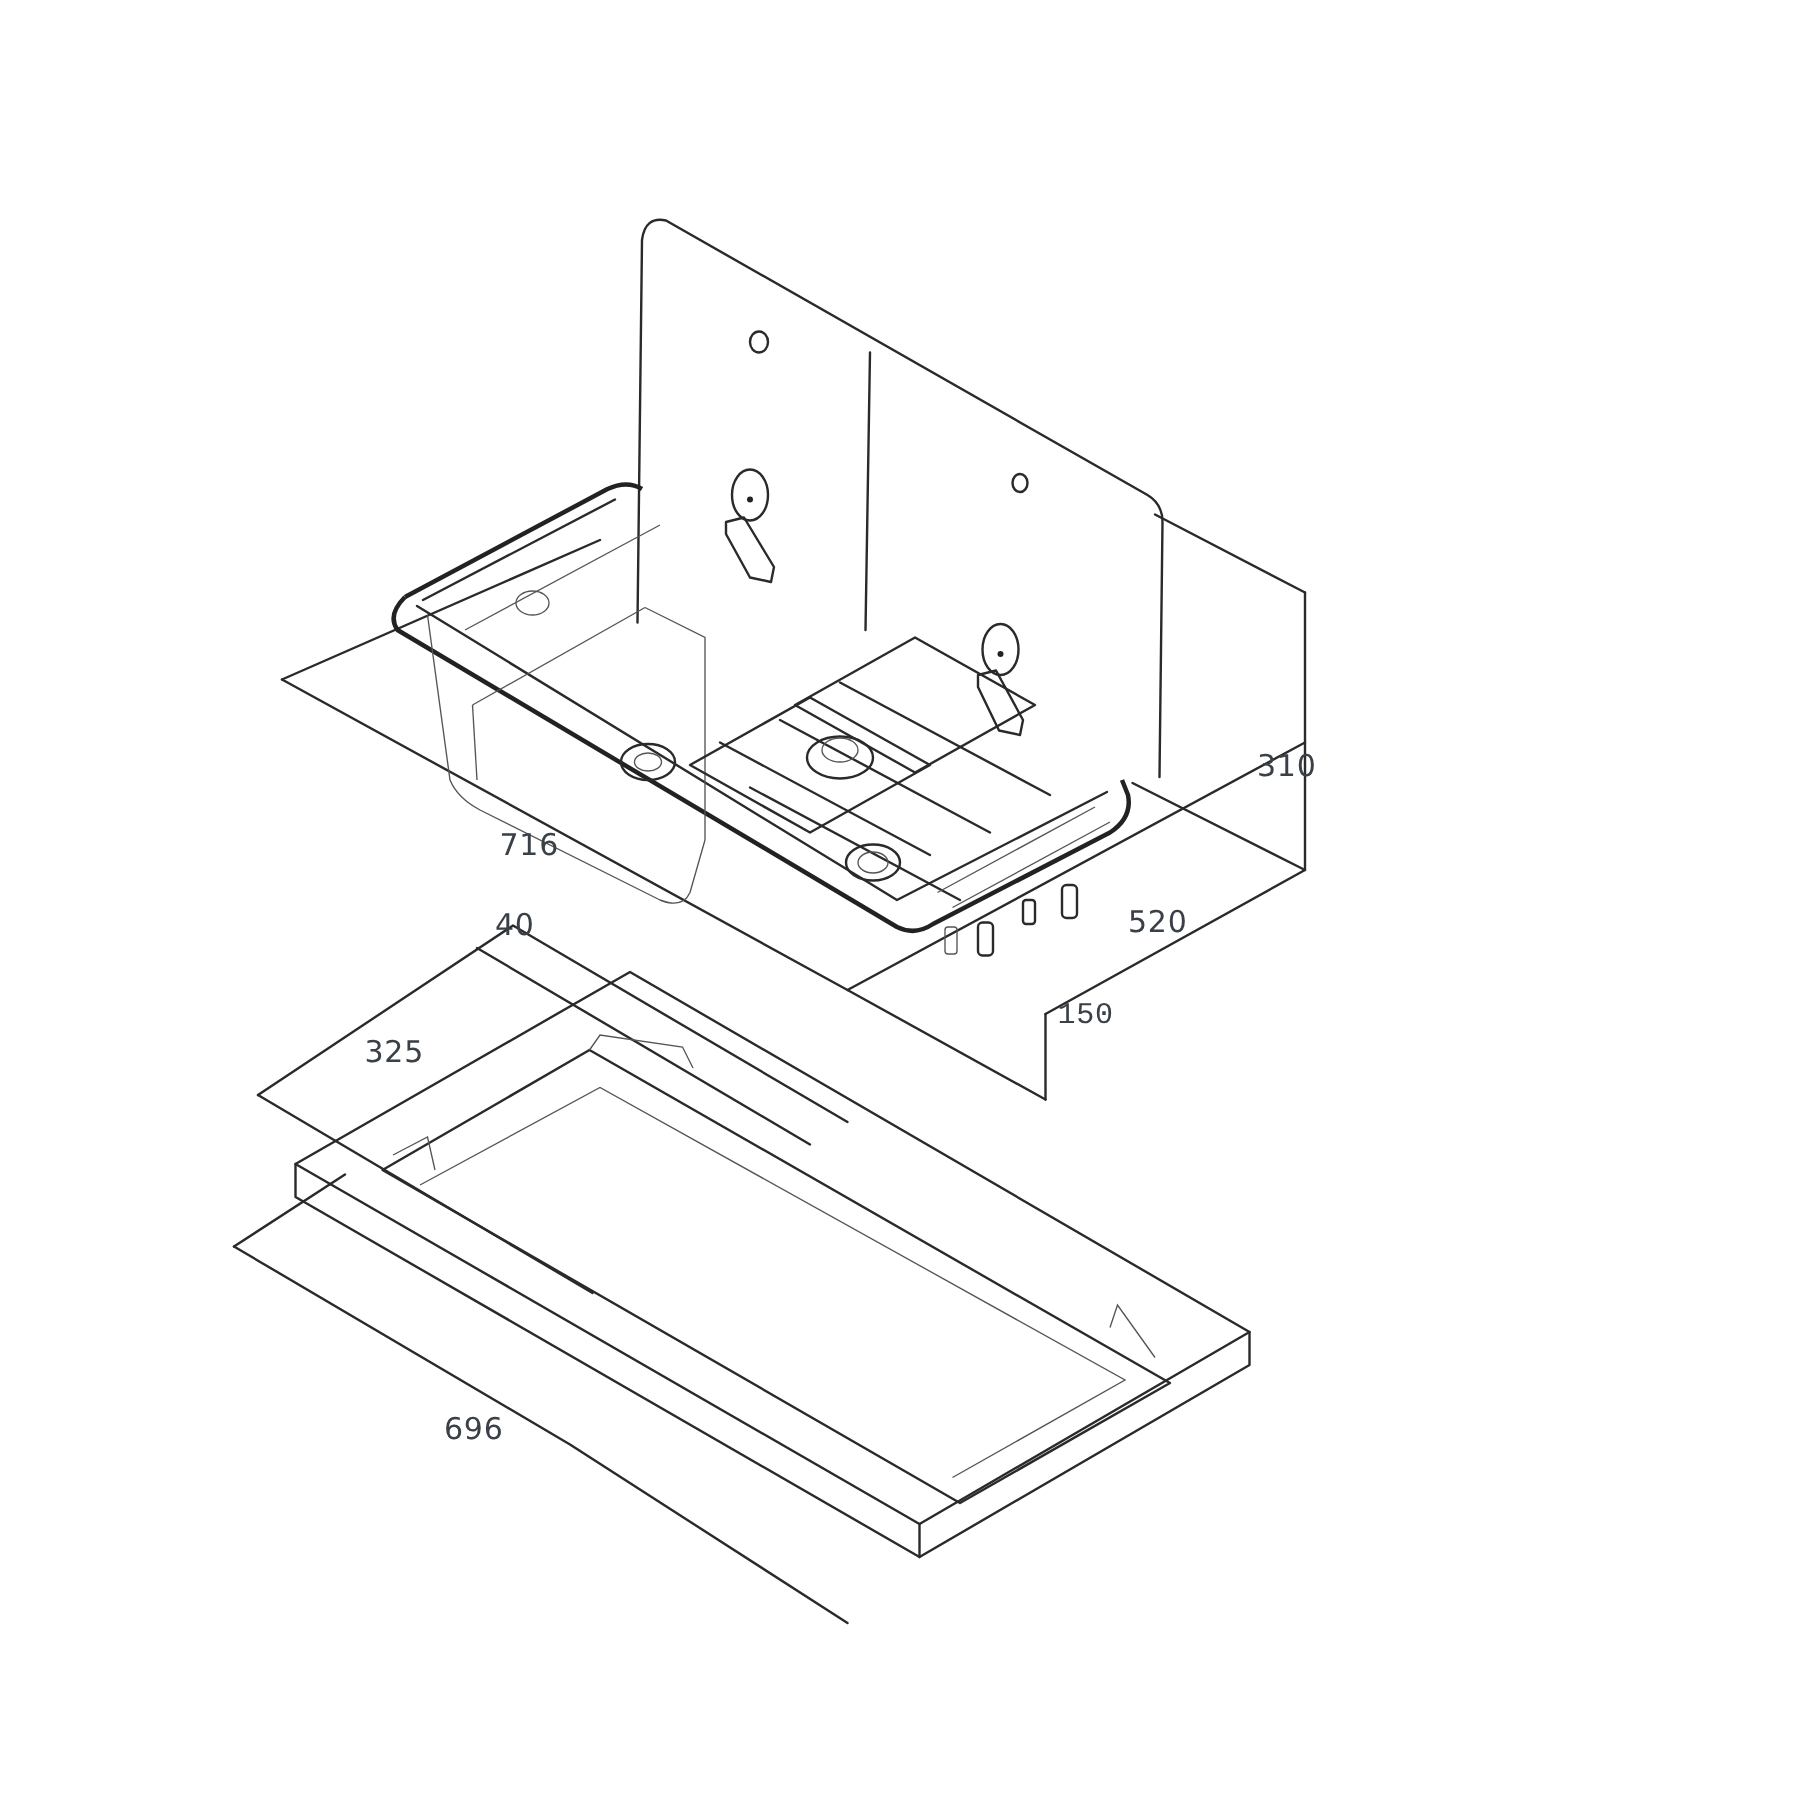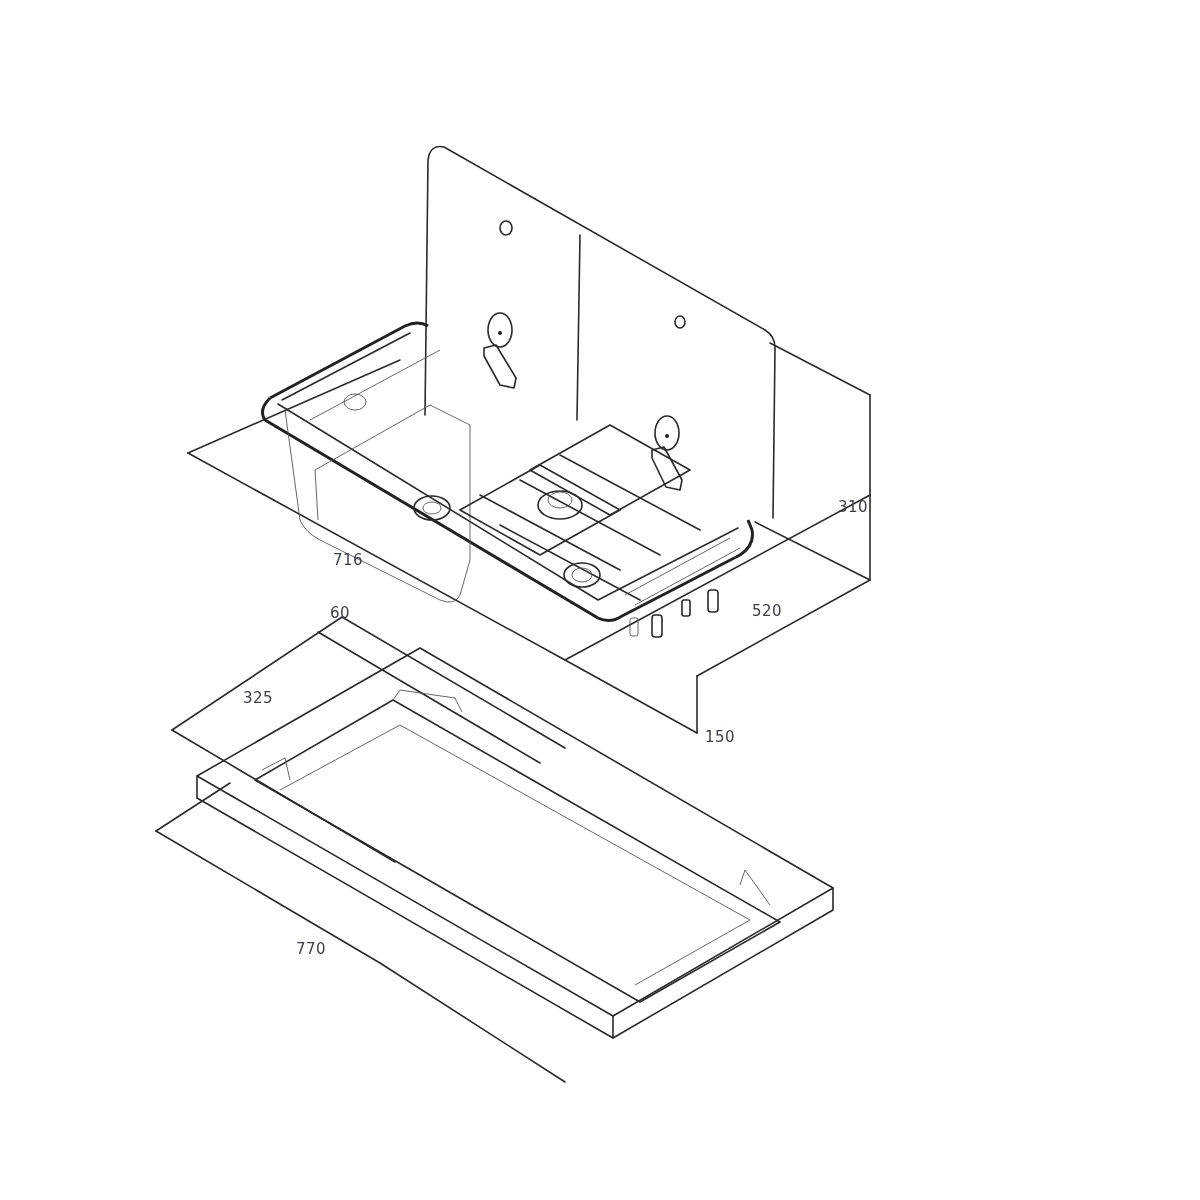--- a/index.html
+++ b/index.html
@@ -2,21 +2,21 @@
 <html><head>
   <meta charset="utf-8">
   <style>
     html, body { margin: 0; padding: 0; background: #ffffff; }
     body { width: 1200px; height: 1200px; position: relative; overflow: hidden;
            font-family: "DejaVu Sans", sans-serif; }
     #canvas { position: absolute; left: 0; top: 0; width: 1200px; height: 1200px; }
     .ln { stroke: #2a2a2a; stroke-width: 1.6; fill: none; stroke-linejoin: round; stroke-linecap: round; }
     .thin { stroke: #555; stroke-width: 0.9; fill: none; }
     .thick { stroke: #222; stroke-width: 3; fill: none; stroke-linejoin: round; }
-    .lbl { position: absolute; font-size: 15px; color: #3a4048; letter-spacing: 0.5px; }
+    .lbl { position: absolute; font-size: 20px; color: #3a4048; letter-spacing: 0.5px; }
   </style>
 </head>
 <body>
 
 <svg id="canvas" viewBox="0 0 1200 1200">
 
   <g>
     <polyline class="ln" points="188,453 565,660 870,495"></polyline>
     <polyline class="ln" points="188,453 400,360"></polyline>
     <line class="ln" x1="565" y1="660" x2="697" y2="733"></line>
@@ -99,16 +99,16 @@
     <polyline class="thin" points="280,790 400,725 750,920 635,985"></polyline>
     <path class="thin" d="M 393,700 L 400,690 L 455,698 L 462,712"></path>
     <path class="thin" d="M 262,770 L 285,758 L 290,780"></path>
     <path class="thin" d="M 740,885 L 745,870 L 770,905"></path>
   </g>
 </svg>
 
 <div class="lbl" style="left:333px; top:551px;">716</div>
 <div class="lbl" style="left:838px; top:498px;">310</div>
 <div class="lbl" style="left:752px; top:602px;">520</div>
-<div class="lbl" style="left:705px; top:728px;">150</div>
-<div class="lbl" style="left:330px; top:604px;">60</div>
+<div class="lbl" style="left:705px; top:666px;font-family:Liberation Mono, monospace;">150</div>
+<div class="lbl" style="left:330px; top:604px;">40</div>
 <div class="lbl" style="left:243px; top:689px;">325</div>
-<div class="lbl" style="left:296px; top:940px;">770</div>
+<div class="lbl" style="left:296px; top:940px;">696</div>
 
 </body></html>

